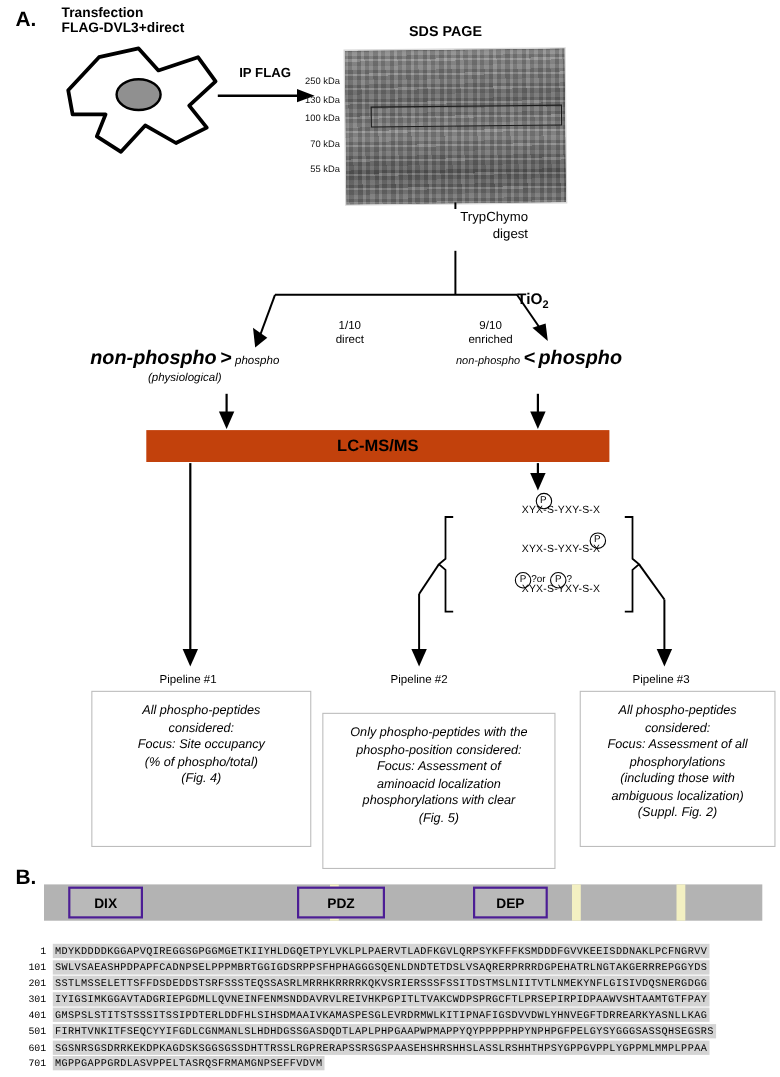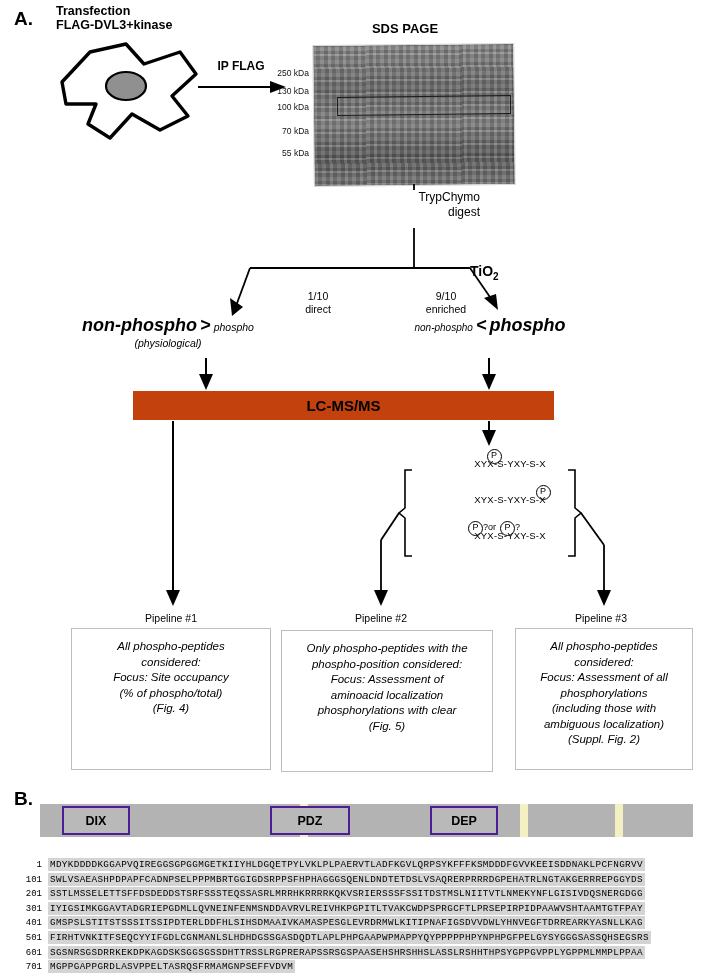--- a/index.html
+++ b/index.html
@@ -138,24 +138,24 @@
   .pipeline-head {
     position: absolute; font-size: 10.5px; text-align: center; width: 160px;
   }
   #ph1 { left: 91px; top: 612px; }
   #ph2 { left: 301px; top: 612px; }
   #ph3 { left: 521px; top: 612px; }
 
   .pipeline-box {
     position: absolute; border: 1px solid #bdbdbd; background: #fff;
     font-size: 11.5px; font-style: italic; text-align: center;
-    padding: 10px 8px; box-sizing: border-box; line-height: 1.35;
+    padding: 10px 8px; box-sizing: border-box; line-height: 1.35; margin-left: 12px;
   }
   #pb1 { left: 71px; top: 628px; width: 200px; height: 142px; }
-  #pb2 { left: 281px; top: 630px; width: 212px; height: 142px; }
+  #pb2 { left: 281px; top: 648px; width: 212px; height: 142px; }
   #pb3 { left: 515px; top: 628px; width: 178px; height: 142px; }
 
   
   #domain-bar-wrap { position: absolute; left: 40px; top: 796px; width: 653px; height: 46px; }
   #domain-bar {
     position: absolute; left: 0; top: 8px; width: 653px; height: 33px;
     background: #b3b3b3;
   }
   .domain-box {
     position: absolute; top: 2px; height: 29px; border: 2px solid #4c1d95;
@@ -179,21 +179,21 @@
   }
 </style>
 </head>
 <body>
 
 <div class="panel-label" id="panelA-label">A.</div>
 <div class="panel-label" id="panelB-label">B.</div>
 
 <div class="txt" id="transfection-title">
   <span>Transfection</span><br>
-  <span>FLAG-DVL3+kinase</span>
+  <span>FLAG-DVL3+direct</span>
 </div>
 
 <div id="cell-drawing">
   <svg width="170" height="110" viewBox="0 0 170 110">
     <path d="M22,44 L50,14 L86,6 L104,26 L140,14 L156,36 L132,58 L148,78 L120,92 L92,76 L70,100 L48,86 L56,66 L26,66 Z" fill="#ffffff" stroke="#000000" stroke-width="3.4" stroke-linejoin="round"></path>
     <ellipse cx="86" cy="48" rx="20" ry="14" fill="#909090" stroke="#000000" stroke-width="2.2"></ellipse>
   </svg>
 </div>
 
 <div class="txt" id="ipflag-label">IP FLAG</div>

